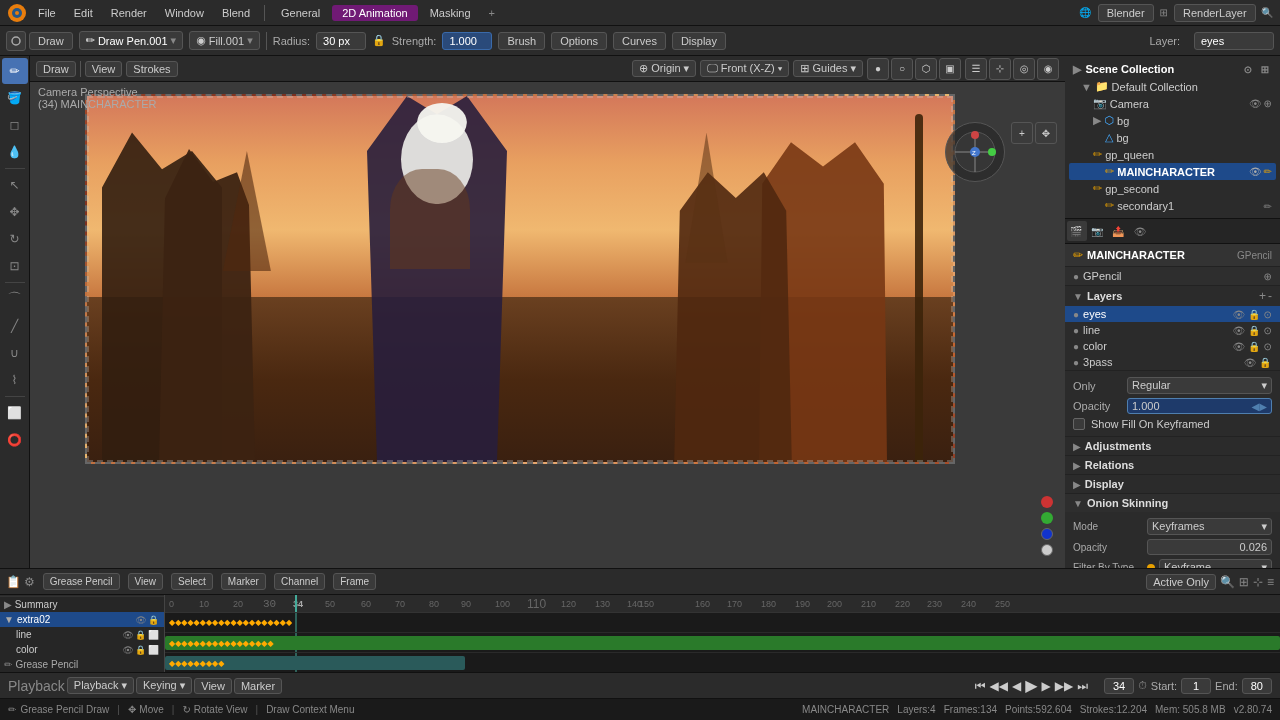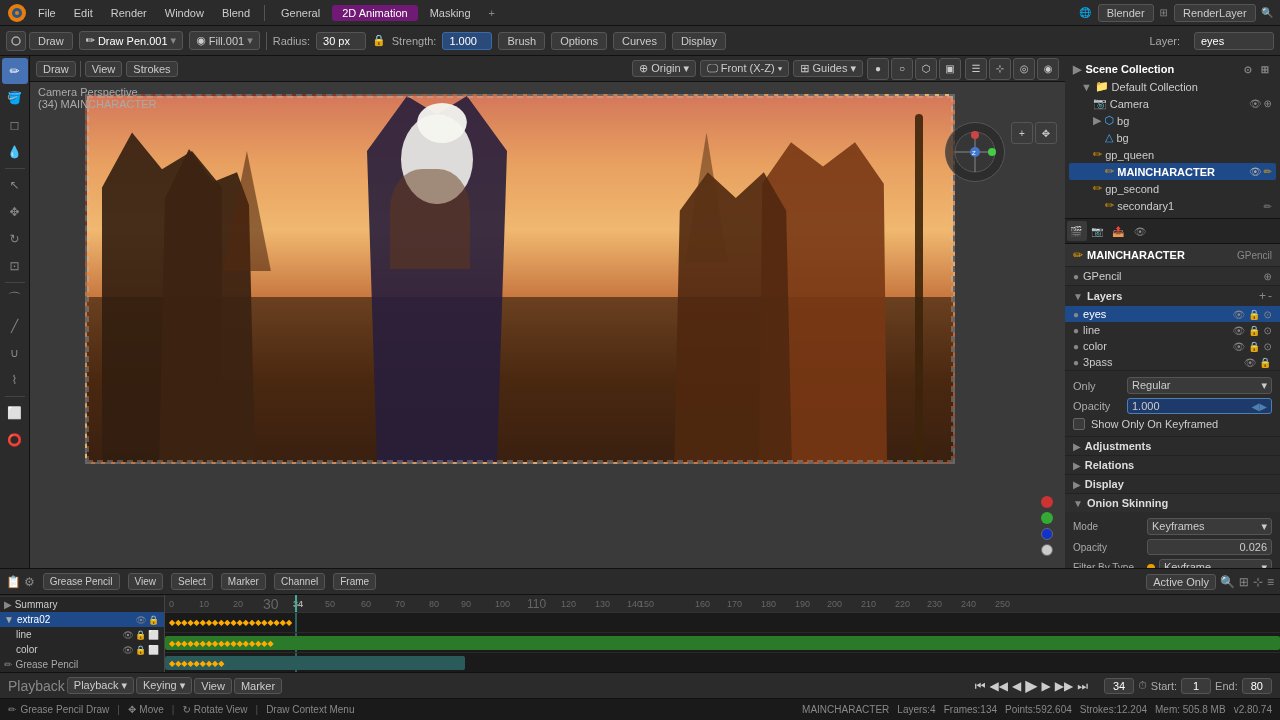--- a/index.html
+++ b/index.html
@@ -393,21 +393,21 @@
           </div>
           <div style="display:flex;align-items:center;gap:4px;padding:2px 0;">
             <span style="color:#aaa;font-size:11px;min-width:50px;">Opacity</span>
             <div style="flex:1;background:#1e3a6a;border:1px solid #4f7faf;border-radius:3px;padding:1px 4px;color:#ccc;font-size:11px;display:flex;justify-content:space-between;align-items:center;cursor:pointer;">
               <span>1.000</span>
               <span style="color:#4f7faf;font-size:10px;">◀▶</span>
             </div>
           </div>
           <div style="display:flex;align-items:center;gap:6px;padding:2px 0;">
             <div style="width:12px;height:12px;border:1px solid #666;border-radius:2px;background:#3a3a3a;"></div>
-            <span style="color:#ccc;font-size:11px;">Show Only On Keyframed</span>
+            <span style="color:#ccc;font-size:11px;">Show Fill On Keyframed</span>
           </div>
         </div>
 
         <div style="border-bottom:1px solid #222;">
           <div style="display:flex;align-items:center;gap:4px;padding:3px 8px;cursor:pointer;">
             <span style="color:#888;font-size:10px;">▶</span>
             <span style="color:#ddd;font-size:11px;font-weight:bold;">Adjustments</span>
           </div>
         </div>
 
@@ -527,21 +527,21 @@
         </div>
       </div>
 
       <div style="flex:1;background:#1a1a1a;position:relative;overflow:hidden;">
 
         <div style="height:18px;background:#2b2b2b;border-bottom:1px solid #333;position:relative;display:flex;align-items:center;">
           <div style="position:absolute;left:0;right:0;display:flex;align-items:center;padding:0 4px;">
             <span style="position:absolute;left:4px;font-size:9px;color:#666;">0</span>
             <span style="position:absolute;left:34px;font-size:9px;color:#666;">10</span>
             <span style="position:absolute;left:68px;font-size:9px;color:#666;">20</span>
-            <span style="position:absolute;left:98px;font-size:14px;color:#666;">30</span>
+            <span style="position:absolute;left:98px;font-size:11px;color:#666;font-family:Liberation Mono, monospace;">30</span>
             <span style="position:absolute;left:128px;font-size:9px;color:#aaa;font-weight:bold;">34</span>
             <span style="position:absolute;left:160px;font-size:9px;color:#666;">50</span>
             <span style="position:absolute;left:196px;font-size:9px;color:#666;">60</span>
             <span style="position:absolute;left:230px;font-size:9px;color:#666;">70</span>
             <span style="position:absolute;left:264px;font-size:9px;color:#666;">80</span>
             <span style="position:absolute;left:296px;font-size:9px;color:#666;">90</span>
             <span style="position:absolute;left:330px;font-size:9px;color:#666;">100</span>
             <span style="position:absolute;left:362px;font-size:12px;color:#666;">110</span>
             <span style="position:absolute;left:396px;font-size:9px;color:#666;">120</span>
             <span style="position:absolute;left:430px;font-size:9px;color:#666;">130</span>

